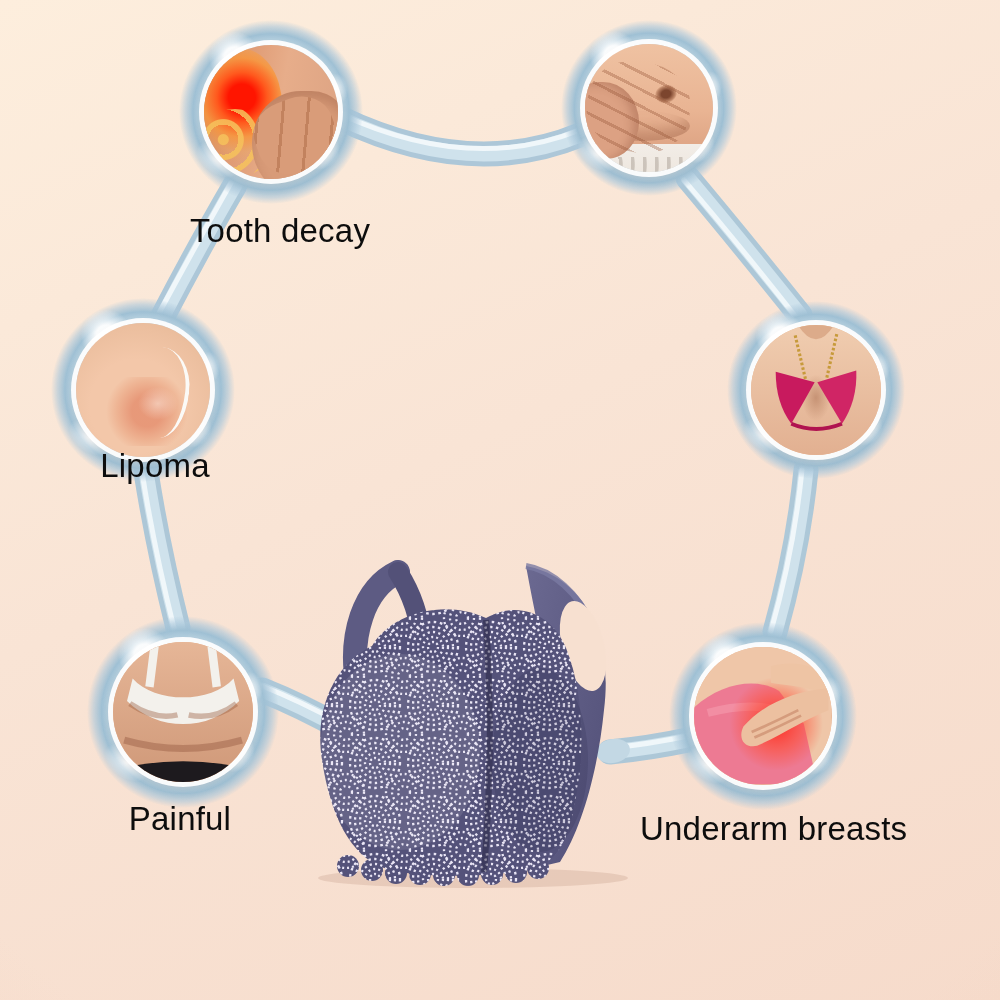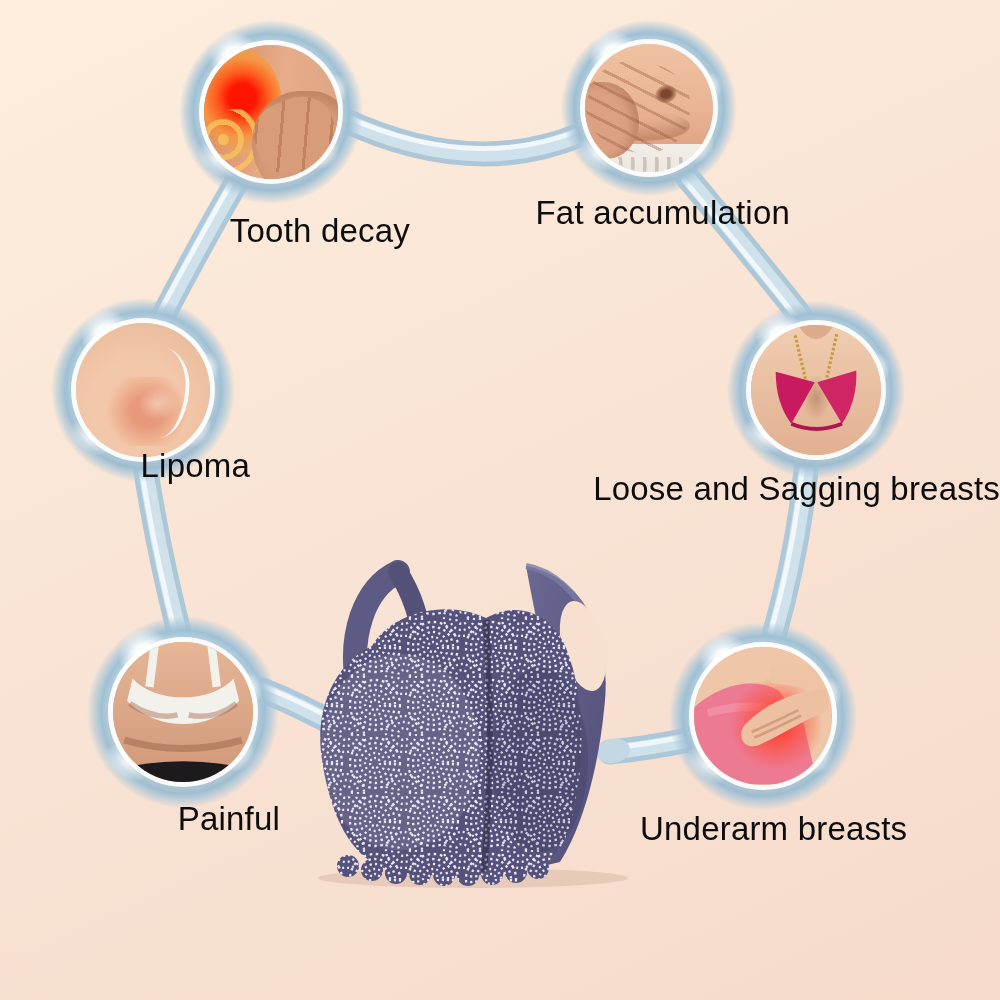--- a/index.html
+++ b/index.html
@@ -31,21 +31,21 @@
     background:radial-gradient(closest-side, rgba(255,255,255,.85), rgba(255,255,255,0) 75%);
   }
   .photo{
     position:absolute;inset:13.5%;border-radius:50%;overflow:hidden;
     box-shadow:0 0 0 5px rgba(255,255,255,.92), 0 5px 12px rgba(140,100,80,.18);
     background:#e9b795;
   }
   .photo>*{position:absolute;}
   
   .lbl{
-    position:absolute;font-size:33px;color:#0d0d0d;text-align:right;letter-spacing:.2px;
+    position:absolute;font-size:33px;color:#0d0d0d;text-align:center;letter-spacing:.2px;
     white-space:nowrap;
   }
   
   .ph-tooth{background:linear-gradient(100deg,#c97a5e 0%,#df9a73 28%,#e7ad8a 55%,#dca383 100%);}
   .ph-tooth .anat{left:-8%;top:2%;width:66%;height:88%;border-radius:48%;
     background:radial-gradient(circle at 55% 42%, #ff1500 0 16%, #ff5a1e 30%, rgba(248,150,60,.85) 47%, rgba(240,170,90,.35) 64%, rgba(240,170,90,0) 78%);}
   .ph-tooth .lobules{left:-6%;bottom:2%;width:58%;height:50%;border-radius:50%;opacity:.85;
     background:repeating-radial-gradient(circle at 35% 45%, #f6c25c 0 5px, rgba(246,194,92,0) 6px 15px);}
   .ph-tooth .hand{right:-10%;bottom:-14%;width:74%;height:80%;background:#d89b78;
     border-radius:50% 42% 34% 52%;box-shadow:inset 0 8px 12px rgba(120,60,40,.25);}
@@ -129,21 +129,20 @@
   <div class="bubble" style="left:561px;top:20px;width:176px;height:176px;">
     <div class="ring"></div>
     <div class="photo ph-fat">
       <div class="navel"></div>
       <div class="fold"></div>
       <div class="hand"></div>
       <div class="fingers"></div>
       <div class="lace"></div>
     </div>
   </div>
-  <div class="lbl" style="left:510px;top:194px;width:280px;">Fat accumulation</div>
 
   <div class="bubble" style="left:51px;top:298px;width:184px;height:184px;">
     <div class="ring"></div>
     <div class="photo ph-lip">
       <div class="blotch"></div>
       <div class="hi"></div>
       <div class="hand"></div>
       <div class="cord"></div>
     </div>
   </div>
@@ -167,21 +166,20 @@
         <path d="M36,0 Q50,22 64,0 Z" fill="#dcab8a"></path>
         <ellipse cx="50" cy="56" rx="11" ry="18" fill="url(#clv)"></ellipse>
         <path d="M34,8 L42,42" stroke="#c79a3a" stroke-width="2.4" stroke-dasharray="2 1.6" fill="none"></path>
         <path d="M66,7 L58,42" stroke="#c79a3a" stroke-width="2.4" stroke-dasharray="2 1.6" fill="none"></path>
         <path d="M19,36 L49,44 L31,76 Q19,60 19,36 Z" fill="#c81a5e"></path>
         <path d="M81,35 L51,44 L70,76 Q82,58 81,35 Z" fill="#d02565"></path>
         <path d="M31,76 Q50,84 70,76" stroke="#b01450" stroke-width="3" fill="none"></path>
       </svg>
     </div>
   </div>
-  <div class="lbl" style="left:590px;top:470px;width:410px;">Loose and Sagging breasts</div>
 
   <div class="bubble" style="left:87px;top:616px;width:192px;height:192px;">
     <div class="ring"></div>
     <div class="photo">
       <svg viewBox="0 0 100 100" width="100%" height="100%" style="position:absolute;inset:0;">
         <defs>
           <linearGradient id="skin5" x1="0" y1="0" x2="0" y2="1">
             <stop offset="0" stop-color="#e6b697"></stop>
               <stop offset="1" stop-color="#cf9878"></stop>
           </linearGradient>

